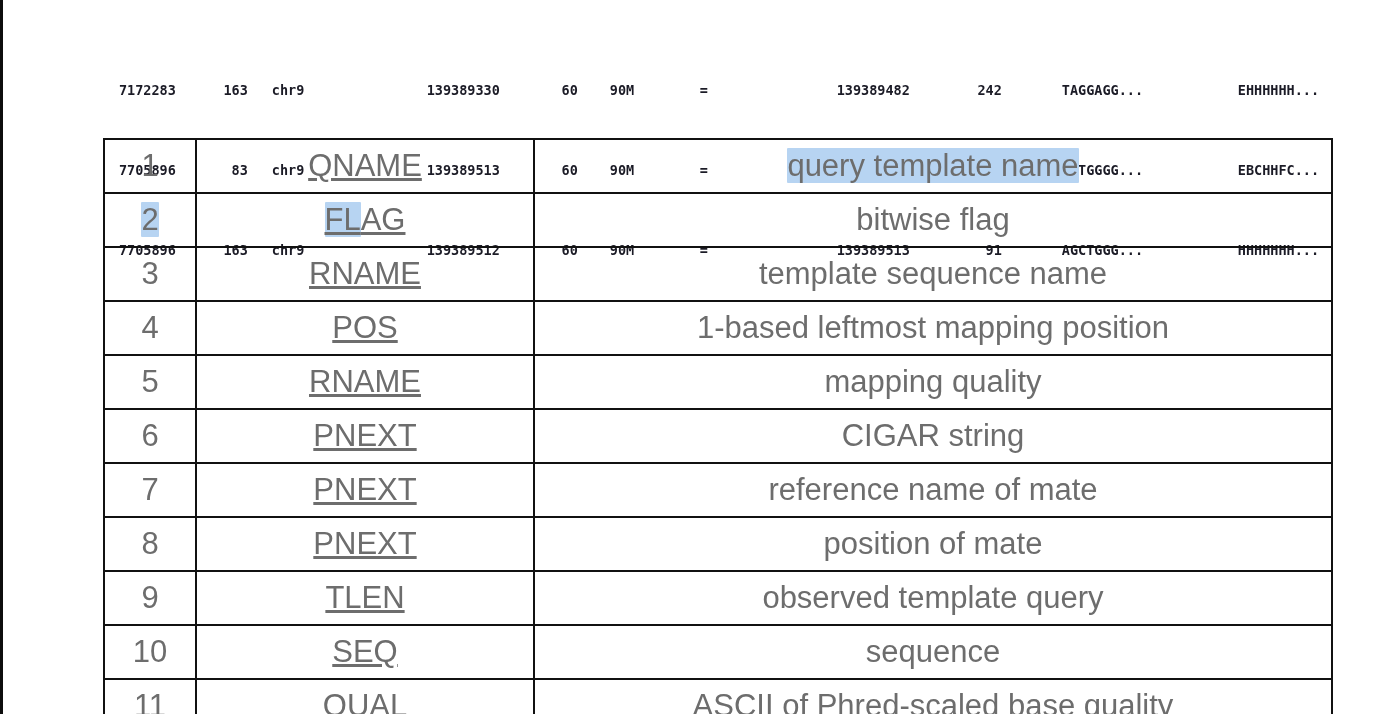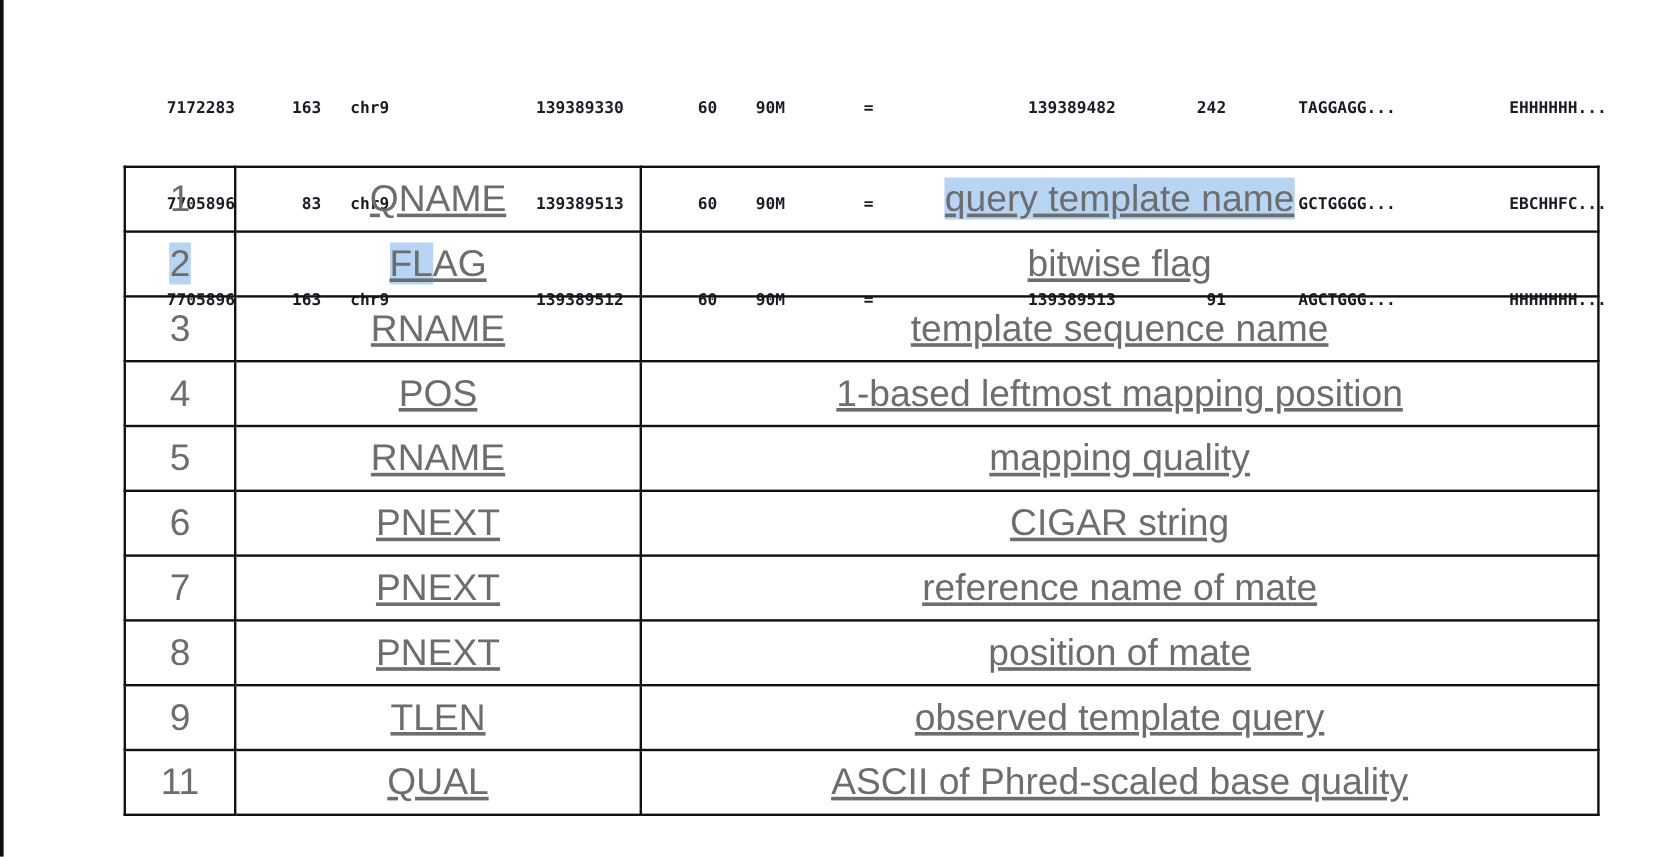--- a/index.html
+++ b/index.html
@@ -30,21 +30,20 @@
     font-size: 13.5px;
     font-weight: bold;
     line-height: 20px;
     color: #1b1b26;
     letter-spacing: 0px;
     white-space: pre;
   }
   .sam-row {
     display: block;
     height: 20px;
-    margin-left: 20px;
   }
   .sam-cell {
     display: inline-block;
     text-align: right;
     vertical-align: top;
   }
   .c-qname  { width: 124px; }
   .c-flag   { width: 72px;  }
   .c-rname  { width: 100px; text-align: left; padding-left: 24px; box-sizing: border-box; }
   .c-pos    { width: 152px; }
@@ -74,21 +73,21 @@
     font-family: "Liberation Sans", sans-serif;
     font-size: 31px;
     font-weight: 400;
     color: #6d6d6d;
     line-height: 1.05;
     white-space: nowrap;
     overflow: hidden;
   }
   #spec-table td.col-index { width: 82px; }
   #spec-table td.col-field { width: 328px; text-decoration: underline; }
-  #spec-table td.col-desc  { width: 788px; text-decoration: underline; }
+  #spec-table td.col-desc  { width: 788px; }
 
   .sel {
     background: #b7d4f2;
     border-radius: 1px;
   }
 </style>
 </head>
 <body>
 
 <div id="page">
@@ -159,20 +158,25 @@
         <td class="col-field">PNEXT</td>
         <td class="col-desc">position of mate</td>
       </tr>
 
       <tr>
         <td class="col-index">9</td>
         <td class="col-field">TLEN</td>
         <td class="col-desc">observed template query</td>
       </tr>
 
+      <tr>
+        <td class="col-index">10</td>
+        <td class="col-field">SEQ</td>
+        <td class="col-desc">sequence</td>
+      </tr>
 
       <tr>
         <td class="col-index">11</td>
         <td class="col-field">QUAL</td>
         <td class="col-desc">ASCII of Phred-scaled base quality</td>
       </tr>
 
     </tbody>
   </table>
 

